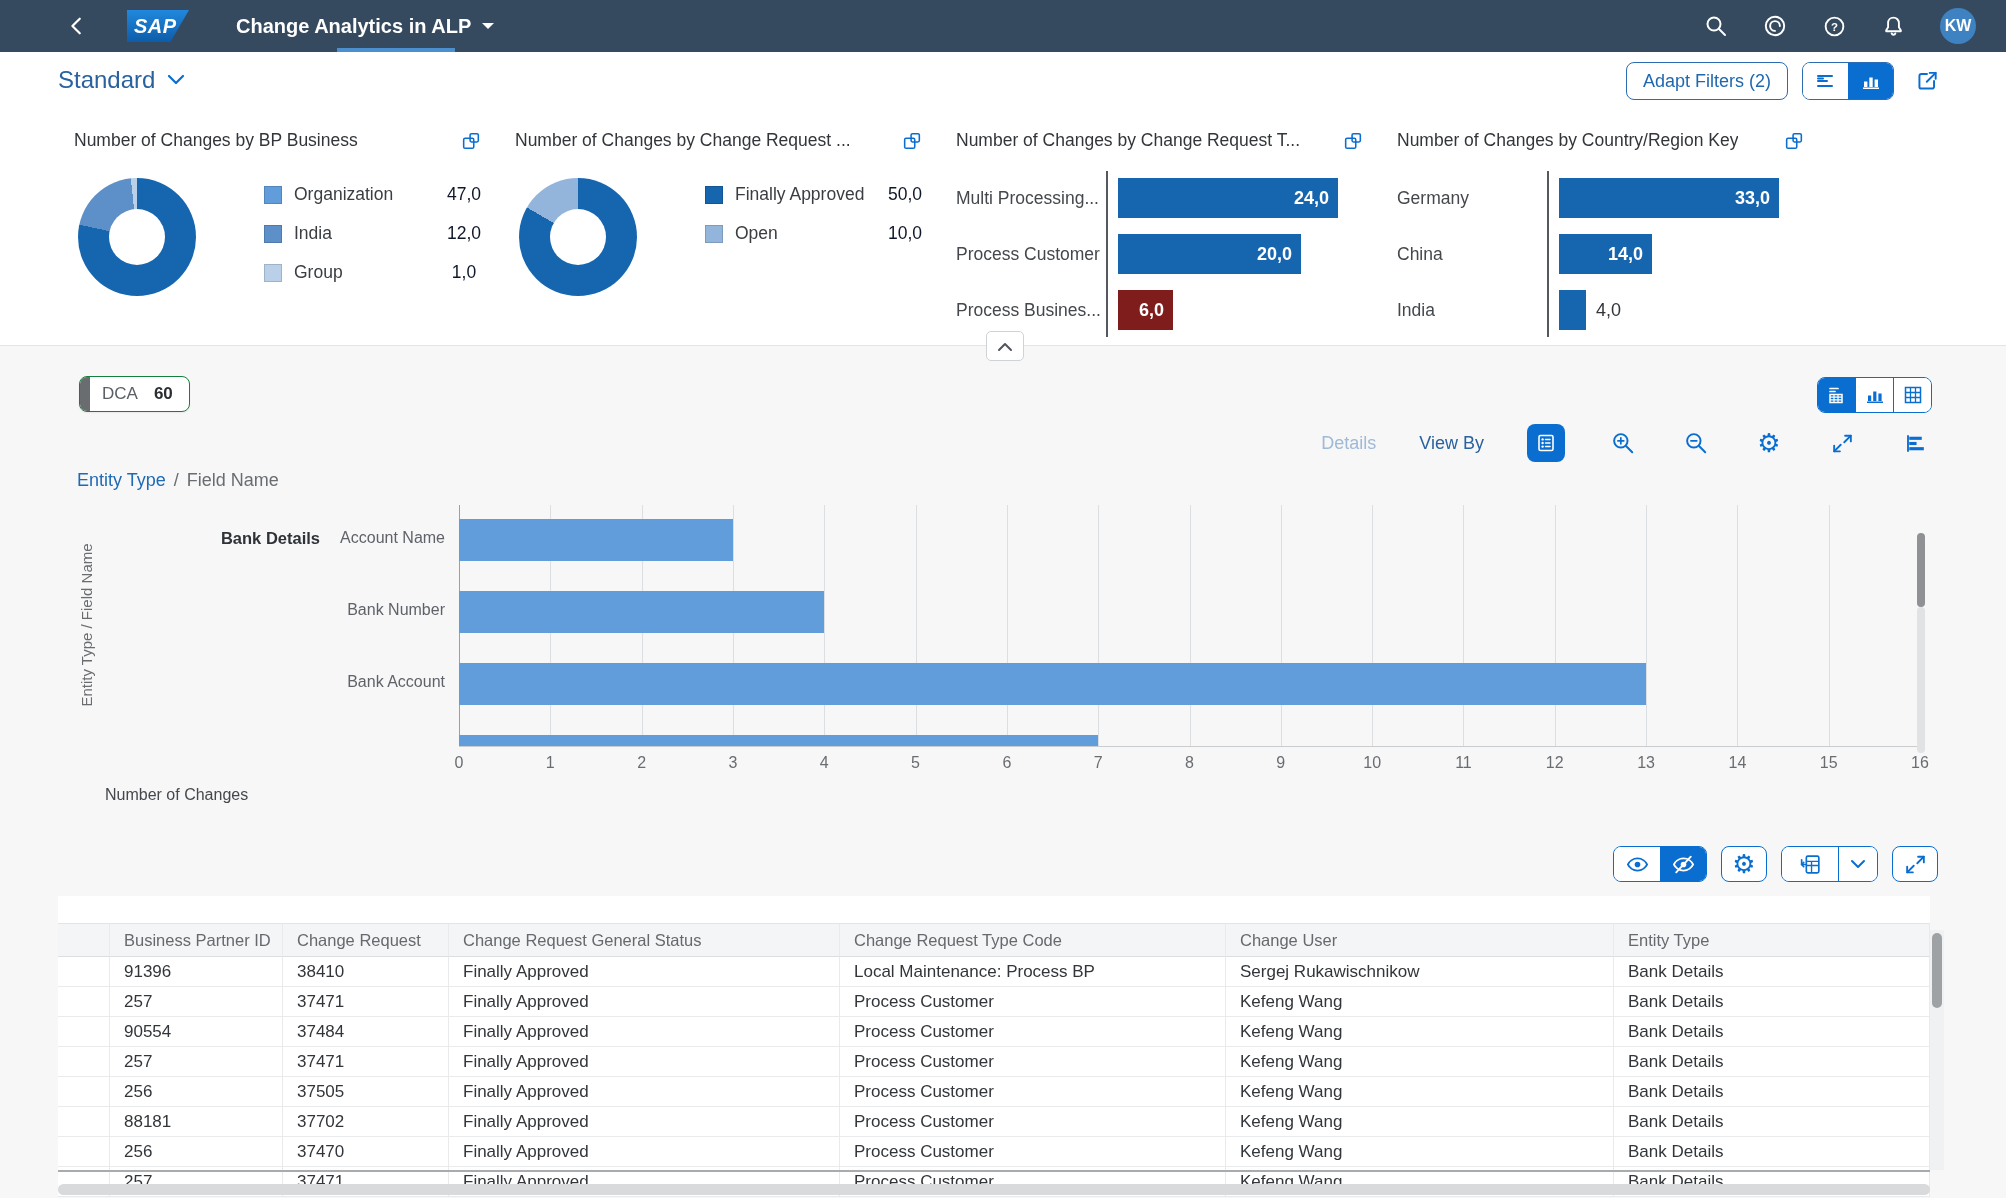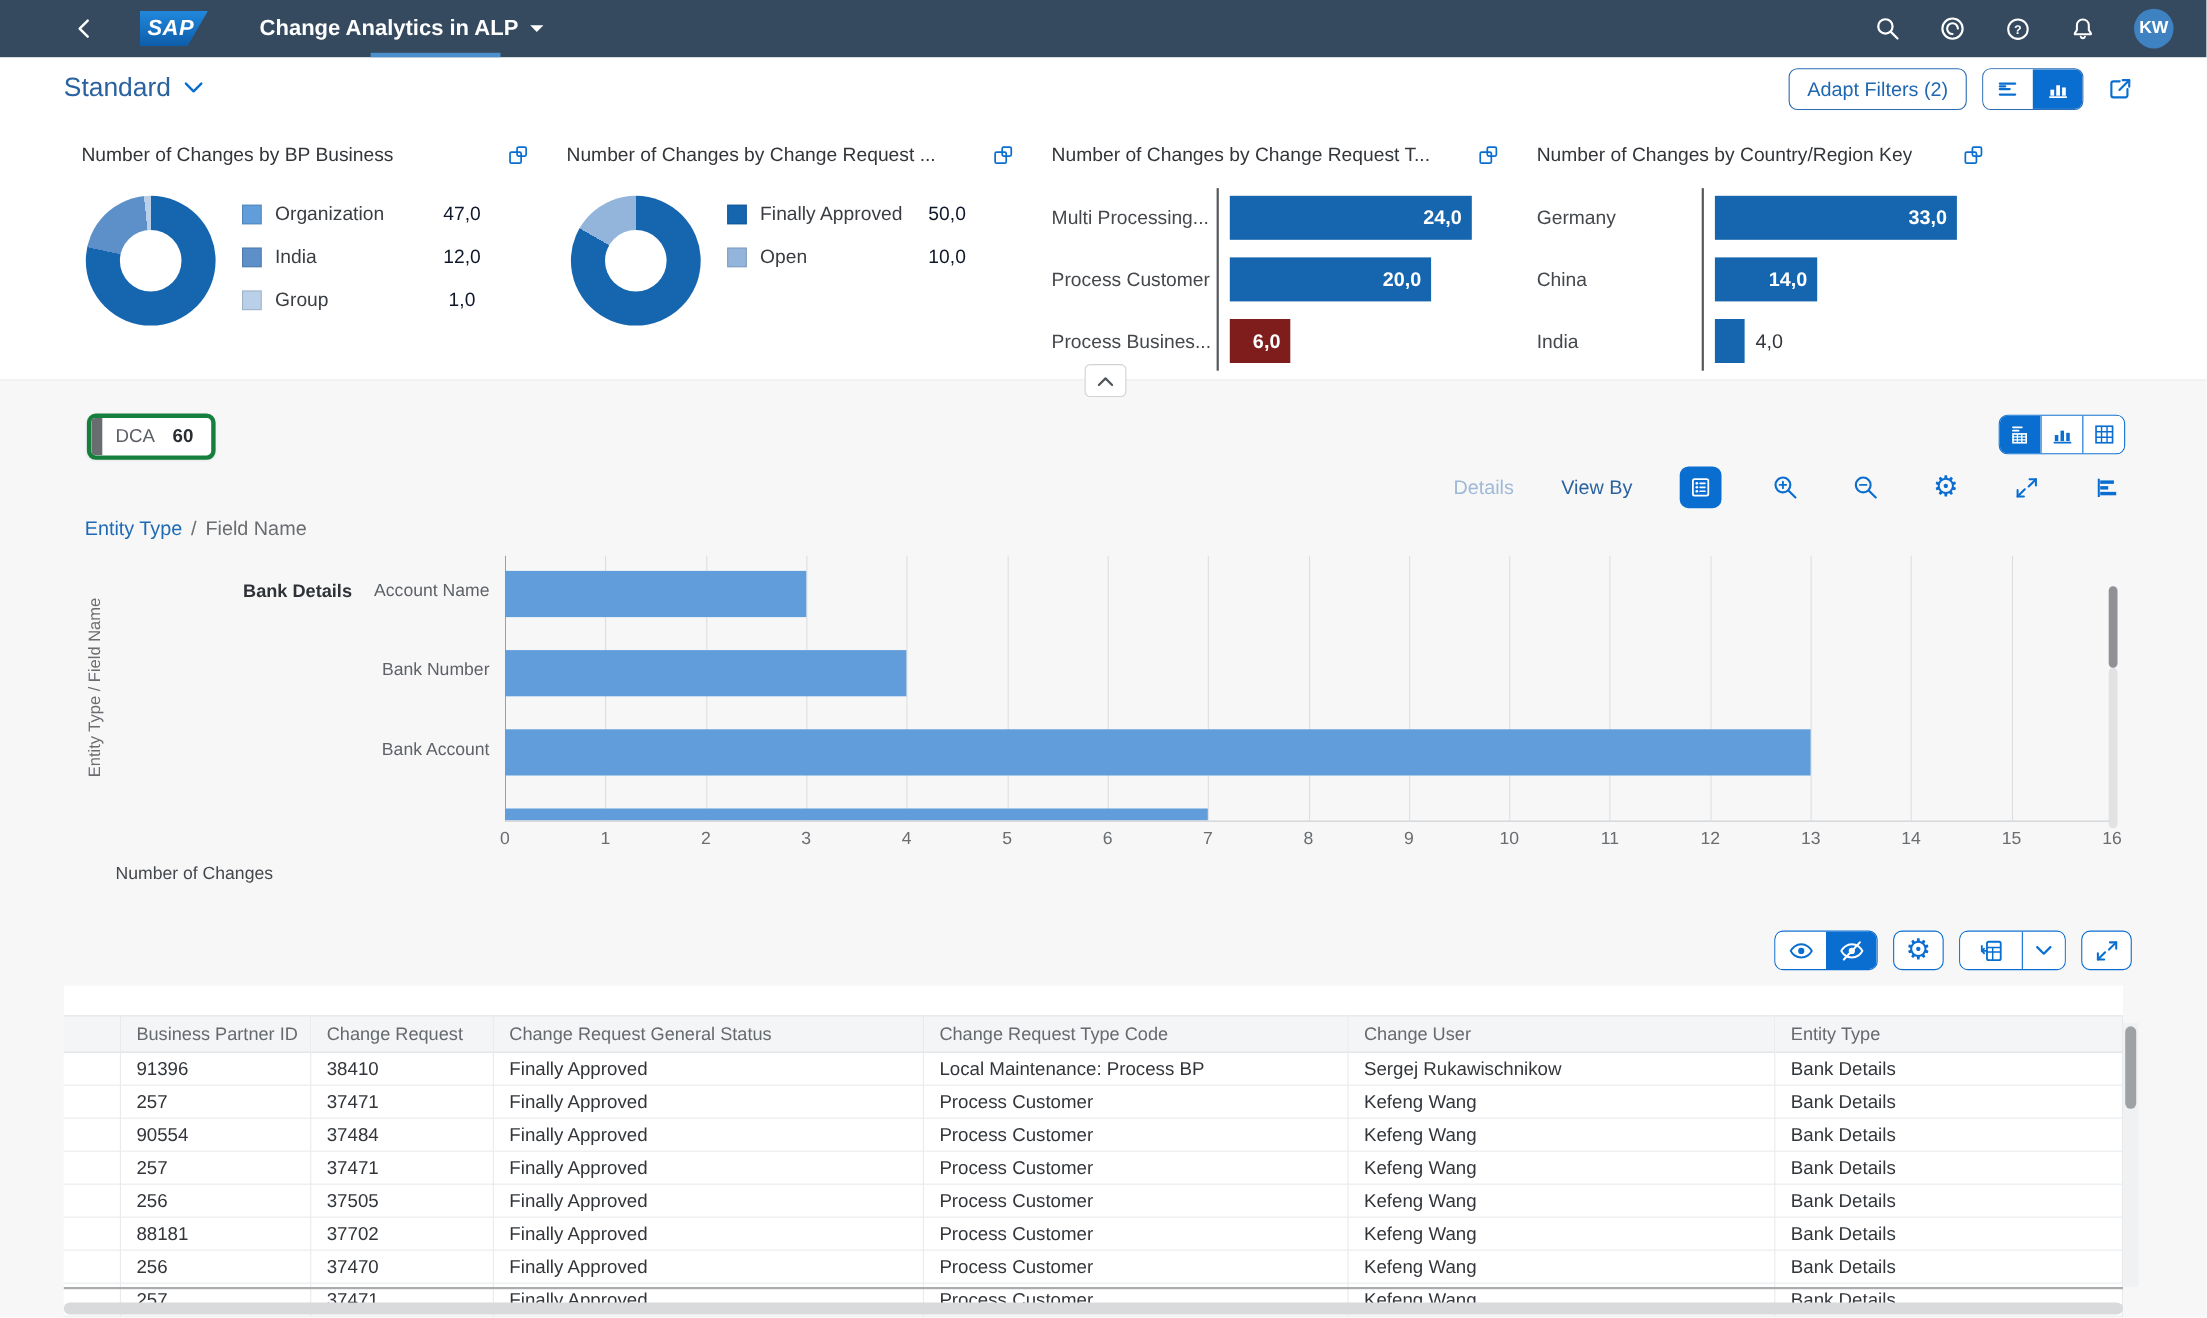--- a/index.html
+++ b/index.html
@@ -35,21 +35,21 @@
   .seg{display:flex;border:1px solid #2b6cb3;border-radius:8px;overflow:hidden;height:38px;box-sizing:border-box;}
   .seg-btn{width:45px;display:flex;align-items:center;justify-content:center;background:#fff;cursor:pointer;}
   .seg-btn.sel{background:#0a6ed1;}
   .plain-icon-btn{width:38px;height:38px;display:flex;align-items:center;justify-content:center;cursor:pointer;}
 
   
   .kpi-row{position:absolute;left:58px;top:116px;display:flex;gap:1px;}
   .kpi-card{width:440px;height:222px;box-sizing:border-box;padding:14px 16px;cursor:pointer;}
   .kpi-head{display:flex;justify-content:space-between;align-items:flex-start;}
   .kpi-title{font-size:17.5px;color:#32363a;white-space:nowrap;overflow:hidden;max-width:380px;}
-  .kpi-body{display:flex;margin-top:26px;}
+  .kpi-body{display:flex;margin-top:26px;gap:44px;}
   .donut{width:118px;height:118px;border-radius:50%;position:relative;flex:none;margin-left:4px;}
   .donut::after{content:'';position:absolute;inset:31px;background:#fff;border-radius:50%;}
   .kpi-legend{display:flex;flex-direction:column;gap:18px;margin-left:24px;margin-top:6px;}
   .kpi-li{display:flex;align-items:center;gap:12px;}
   .kpi-sw{width:18px;height:18px;flex:none;border:1px solid rgba(0,0,0,.14);box-sizing:border-box;}
   .kpi-li-label{width:132px;font-size:17.5px;color:#3a3e42;white-space:nowrap;overflow:hidden;}
   .kpi-li-val{width:52px;text-align:center;font-size:17.5px;color:#0f172a;}
   .kpi-bars{position:relative;display:flex;flex-direction:column;gap:16px;width:100%;}
   .kpi-bars::before{content:'';position:absolute;left:150px;top:-7px;bottom:-7px;width:2px;background:#55595d;}
   .kpi-bar-row{display:flex;align-items:center;height:40px;}
@@ -59,21 +59,21 @@
   .kpi-bar-val-out{margin-left:10px;font-size:18px;color:#32363a;line-height:40px;}
 
   
   .divider{position:absolute;left:0;top:345px;width:2006px;height:1px;background:#e3e5e7;}
   .collapse-btn{position:absolute;left:986px;top:331px;width:36px;height:28px;background:#fff;
     border:1px solid #cfd3d6;border-radius:5px;display:flex;align-items:center;justify-content:center;cursor:pointer;z-index:3;}
 
   
   .lower{position:absolute;left:0;top:346px;width:2006px;height:852px;background:#f7f7f8;}
 
-  .kpi-tag{position:absolute;left:79px;top:376px;height:34px;background:#fff;border:4px solid #15803d;
+  .kpi-tag{position:absolute;left:79px;top:376px;height:34px;background:#fff;border:1px solid #15803d;
     border-radius:8px;display:flex;align-items:center;overflow:hidden;box-shadow:0 1px 2px rgba(0,0,0,.06);cursor:pointer;}
   .kpi-tag-accent{width:10px;align-self:stretch;background:#6a6d70;}
   .kpi-tag-label{margin:0 0 0 12px;font-size:17px;color:#5b6066;}
   .kpi-tag-value{margin:0 16px 0 16px;font-size:17px;font-weight:bold;color:#2a2e32;}
 
   .view-switcher{position:absolute;left:1817px;top:377px;display:flex;border:1px solid #0a6ed1;border-radius:8px;overflow:hidden;height:36px;box-sizing:border-box;background:#fff;}
   .vs-btn{width:37px;display:flex;align-items:center;justify-content:center;cursor:pointer;background:#fff;}
   .vs-btn + .vs-btn{border-left:1px solid #0a6ed1;}
   .vs-btn.sel{background:#0a6ed1;}
 

